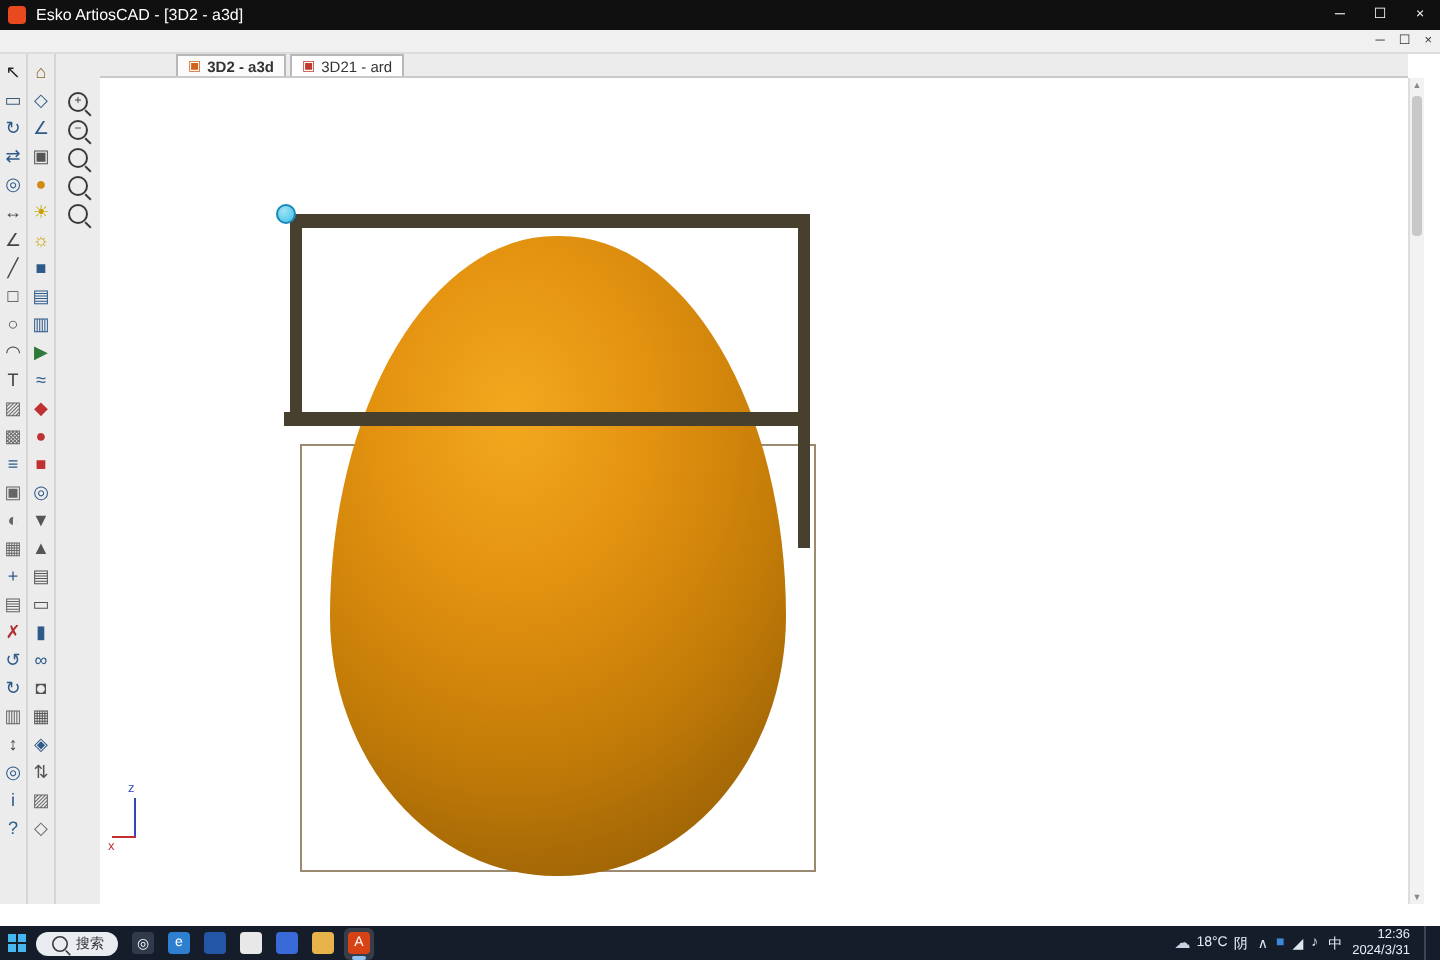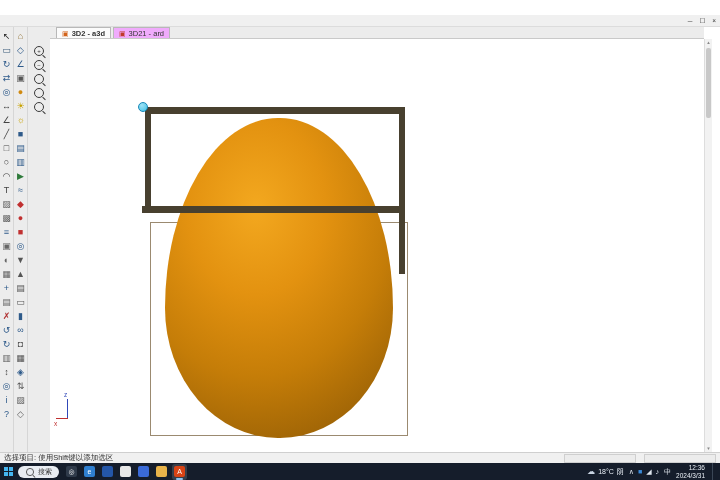--- a/index.html
+++ b/index.html
@@ -39,22 +39,22 @@
   .mag{position:relative;width:8px;height:8px;border:1px solid #3a3a3a;border-radius:50%;
        font-size:6px;line-height:8px;text-align:center;color:#3a3a3a;}
   .mag::after{content:"";position:absolute;right:-3px;bottom:-2px;width:4px;height:1px;
               background:#3a3a3a;transform:rotate(45deg);}
 
   
   .tabbar{position:absolute;left:50px;top:27px;width:654px;height:12px;background:#ececec;
           border-bottom:1px solid #c9c9c9;display:flex;align-items:flex-end;padding-left:6px;
           gap:2px;box-sizing:border-box;}
   .tab{height:11px;display:flex;align-items:center;gap:3px;padding:0 5px;font-size:7.5px;
-       background:#f0abfc;border:1px solid #b8b8b8;border-bottom:none;color:#333;box-sizing:border-box;}
-  .tab.active{background:#fbfbfb;font-weight:bold;}
+       background:#ffffff;border:1px solid #b8b8b8;border-bottom:none;color:#333;box-sizing:border-box;}
+  .tab.active{background:#fbfbfb;font-weight:bold;margin-left:32px;}
   .tab-icon{font-size:7px;line-height:7px;}
 
   
   .canvas{position:absolute;left:50px;top:39px;width:654px;height:413px;background:#ffffff;overflow:hidden;}
   .egg{position:absolute;left:115px;top:79px;width:228px;height:320px;
        border-radius:50% 50% 50% 50% / 60% 60% 41% 41%;}
   .outline-rect{position:absolute;left:100px;top:183px;width:258px;height:214px;
                 border:1px solid #9b8a70;box-sizing:border-box;}
   .fbar{position:absolute;}
   .fbar.top{left:95px;top:68px;width:260px;height:7px;}
@@ -107,20 +107,29 @@
   #tray-icons{display:flex;align-items:center;gap:4px;font-size:7px;}
   .ime{font-size:7px;}
   .clock{text-align:right;font-size:6.5px;line-height:7.5px;white-space:nowrap;}
   .sliver{width:3px;height:17px;border-left:1px solid #3a4656;margin-left:2px;}
 </style>
 </head>
 <body>
 
 <div class="app">
 
+  <div class="titlebar">
+    <span class="appicon"></span>
+    <span class="title">Esko ArtiosCAD - [3D2 - a3d]</span>
+    <div class="wincontrols">
+      <span>─</span>
+      <span>☐</span>
+      <span>×</span>
+    </div>
+  </div>
 
   <div class="menubar">
     <div class="childcontrols">
       <span>─</span>
       <span>☐</span>
       <span>×</span>
     </div>
   </div>
 
   <div class="tcol" id="toolbar-a">
@@ -232,25 +241,20 @@
       <span class="axis-x-label" style="color: rgb(192, 48, 48);">x</span>
     </div>
   </div>
 
   <div class="vscroll">
     <div class="varrow up">▲</div>
     <div class="vthumb"></div>
     <div class="varrow down">▼</div>
   </div>
 
-  <div class="statusbar">
-    <span>选择项目: 使用Shift键以添加选区</span>
-    <div class="seg first"></div>
-    <div class="seg"></div>
-  </div>
 
   <div class="taskbar">
     <div class="winlogo">
         <i></i>
         <i></i>
         <i></i>
         <i></i>
       </div>
     <div class="search">
       <span class="mag"></span>

